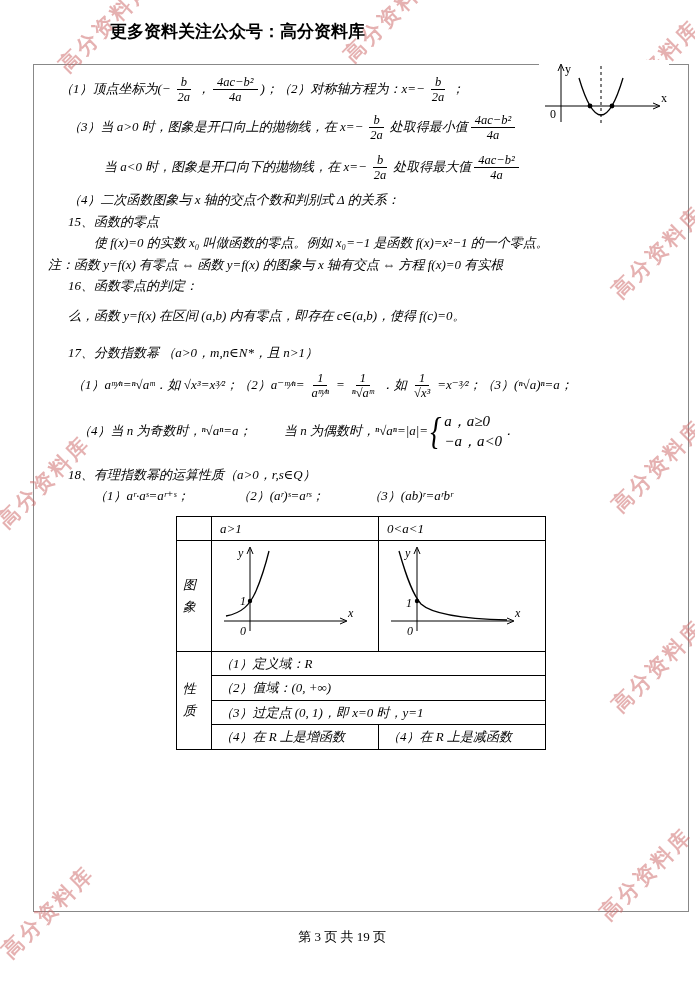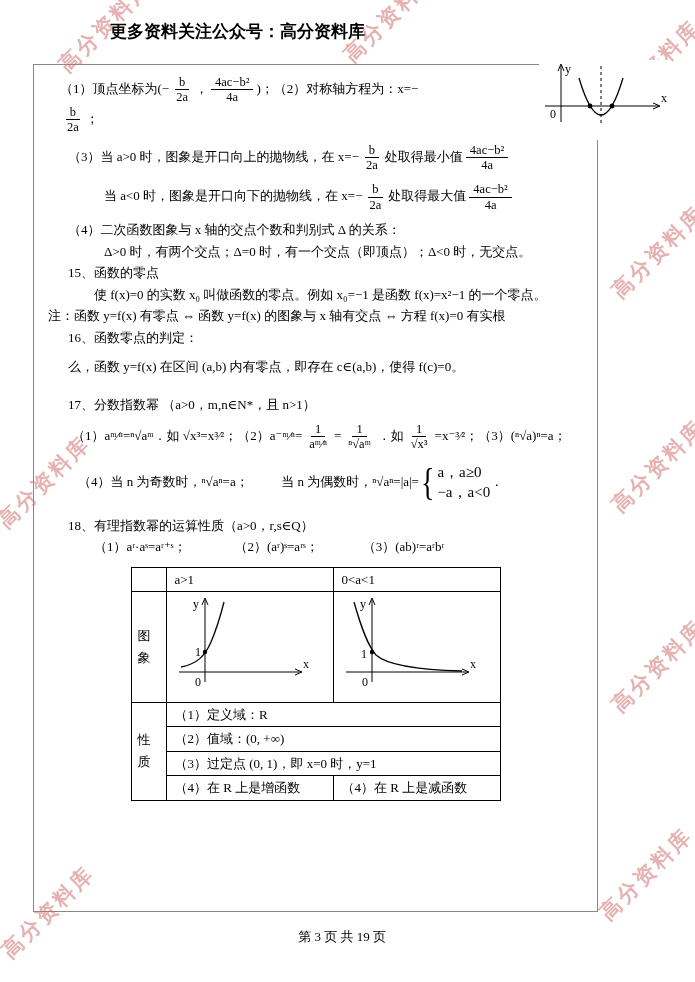--- a/index.html
+++ b/index.html
@@ -11,24 +11,25 @@
   .watermark{
     position:absolute;color:#cc6666;opacity:.5;font-weight:bold;
     font-size:21px;letter-spacing:3px;white-space:nowrap;
     transform:rotate(-45deg);pointer-events:none;z-index:5;
   }
   .header-notice{
     position:absolute;left:110px;top:20px;color:#000000;
     font-size:17px;font-weight:bold;z-index:6;
   }
   .content{
-    position:absolute;left:33px;top:64px;width:565px;height:848px;
+    position:absolute;left:33px;top:64px;width:656px;height:848px;
     box-sizing:border-box;border:1px solid #888;
     padding:8px 14px 6px 14px;font-size:13px;line-height:1.5;z-index:4;
     background:transparent;
+    font-style:italic;
   }
   .ln{margin:2px 0;}
   .frac{
     display:inline-flex;flex-direction:column;align-items:center;
     vertical-align:middle;margin:0 3px;line-height:1.15;font-size:12.5px;
   }
   .frac .num{padding:0 4px;border-bottom:1px solid #000;text-align:center;}
   .frac .den{padding:0 4px;text-align:center;}
   .cases{display:inline-flex;align-items:center;vertical-align:middle;margin-left:2px;}
   .cases .brace{font-size:28px;transform:scaleY(1.35);margin-right:3px;font-weight:400;}
@@ -100,21 +101,20 @@
     <span>当 a&lt;0 时，图象是开口向下的抛物线，在 x=−</span><span class="frac">
         <span class="num">b</span>
         <span class="den">2a</span>
       </span><span>处取得最大值</span><span class="frac">
         <span class="num">4ac−b²</span>
         <span class="den">4a</span>
       </span>
   </div>
 
   <div class="ln" style="padding-left:20px;margin-top:8px">（4）二次函数图象与 x 轴的交点个数和判别式 Δ 的关系：</div>
-  <div class="ln" style="padding-left:56px">Δ&gt;0 时，有两个交点；Δ=0 时，有一个交点（即顶点）；Δ&lt;0 时，无交点。</div>
   <div class="ln" style="padding-left:20px">15、函数的零点</div>
   <div class="ln" style="padding-left:46px">使 f(x)=0 的实数 x₀ 叫做函数的零点。例如 x₀=−1 是函数 f(x)=x²−1 的一个零点。</div>
   <div class="ln">注：函数 y=f(x) 有零点 ⇔ 函数 y=f(x) 的图象与 x 轴有交点 ⇔ 方程 f(x)=0 有实根</div>
   <div class="ln" style="padding-left:20px">16、函数零点的判定：</div>
   <div class="ln" style="padding-left:20px;margin-top:10px">么，函数 y=f(x) 在区间 (a,b) 内有零点，即存在 c∈(a,b)，使得 f(c)=0。</div>
 
   <div class="ln" style="padding-left:20px;margin-top:18px">17、分数指数幂 （a&gt;0，m,n∈N*，且 n&gt;1）</div>
 
   <div class="ln" style="padding-left:24px;margin-top:8px">
     <span>（1）aᵐ⁄ⁿ=ⁿ√aᵐ．如 √x³=x³⁄²；（2）a⁻ᵐ⁄ⁿ=</span><span class="frac">

